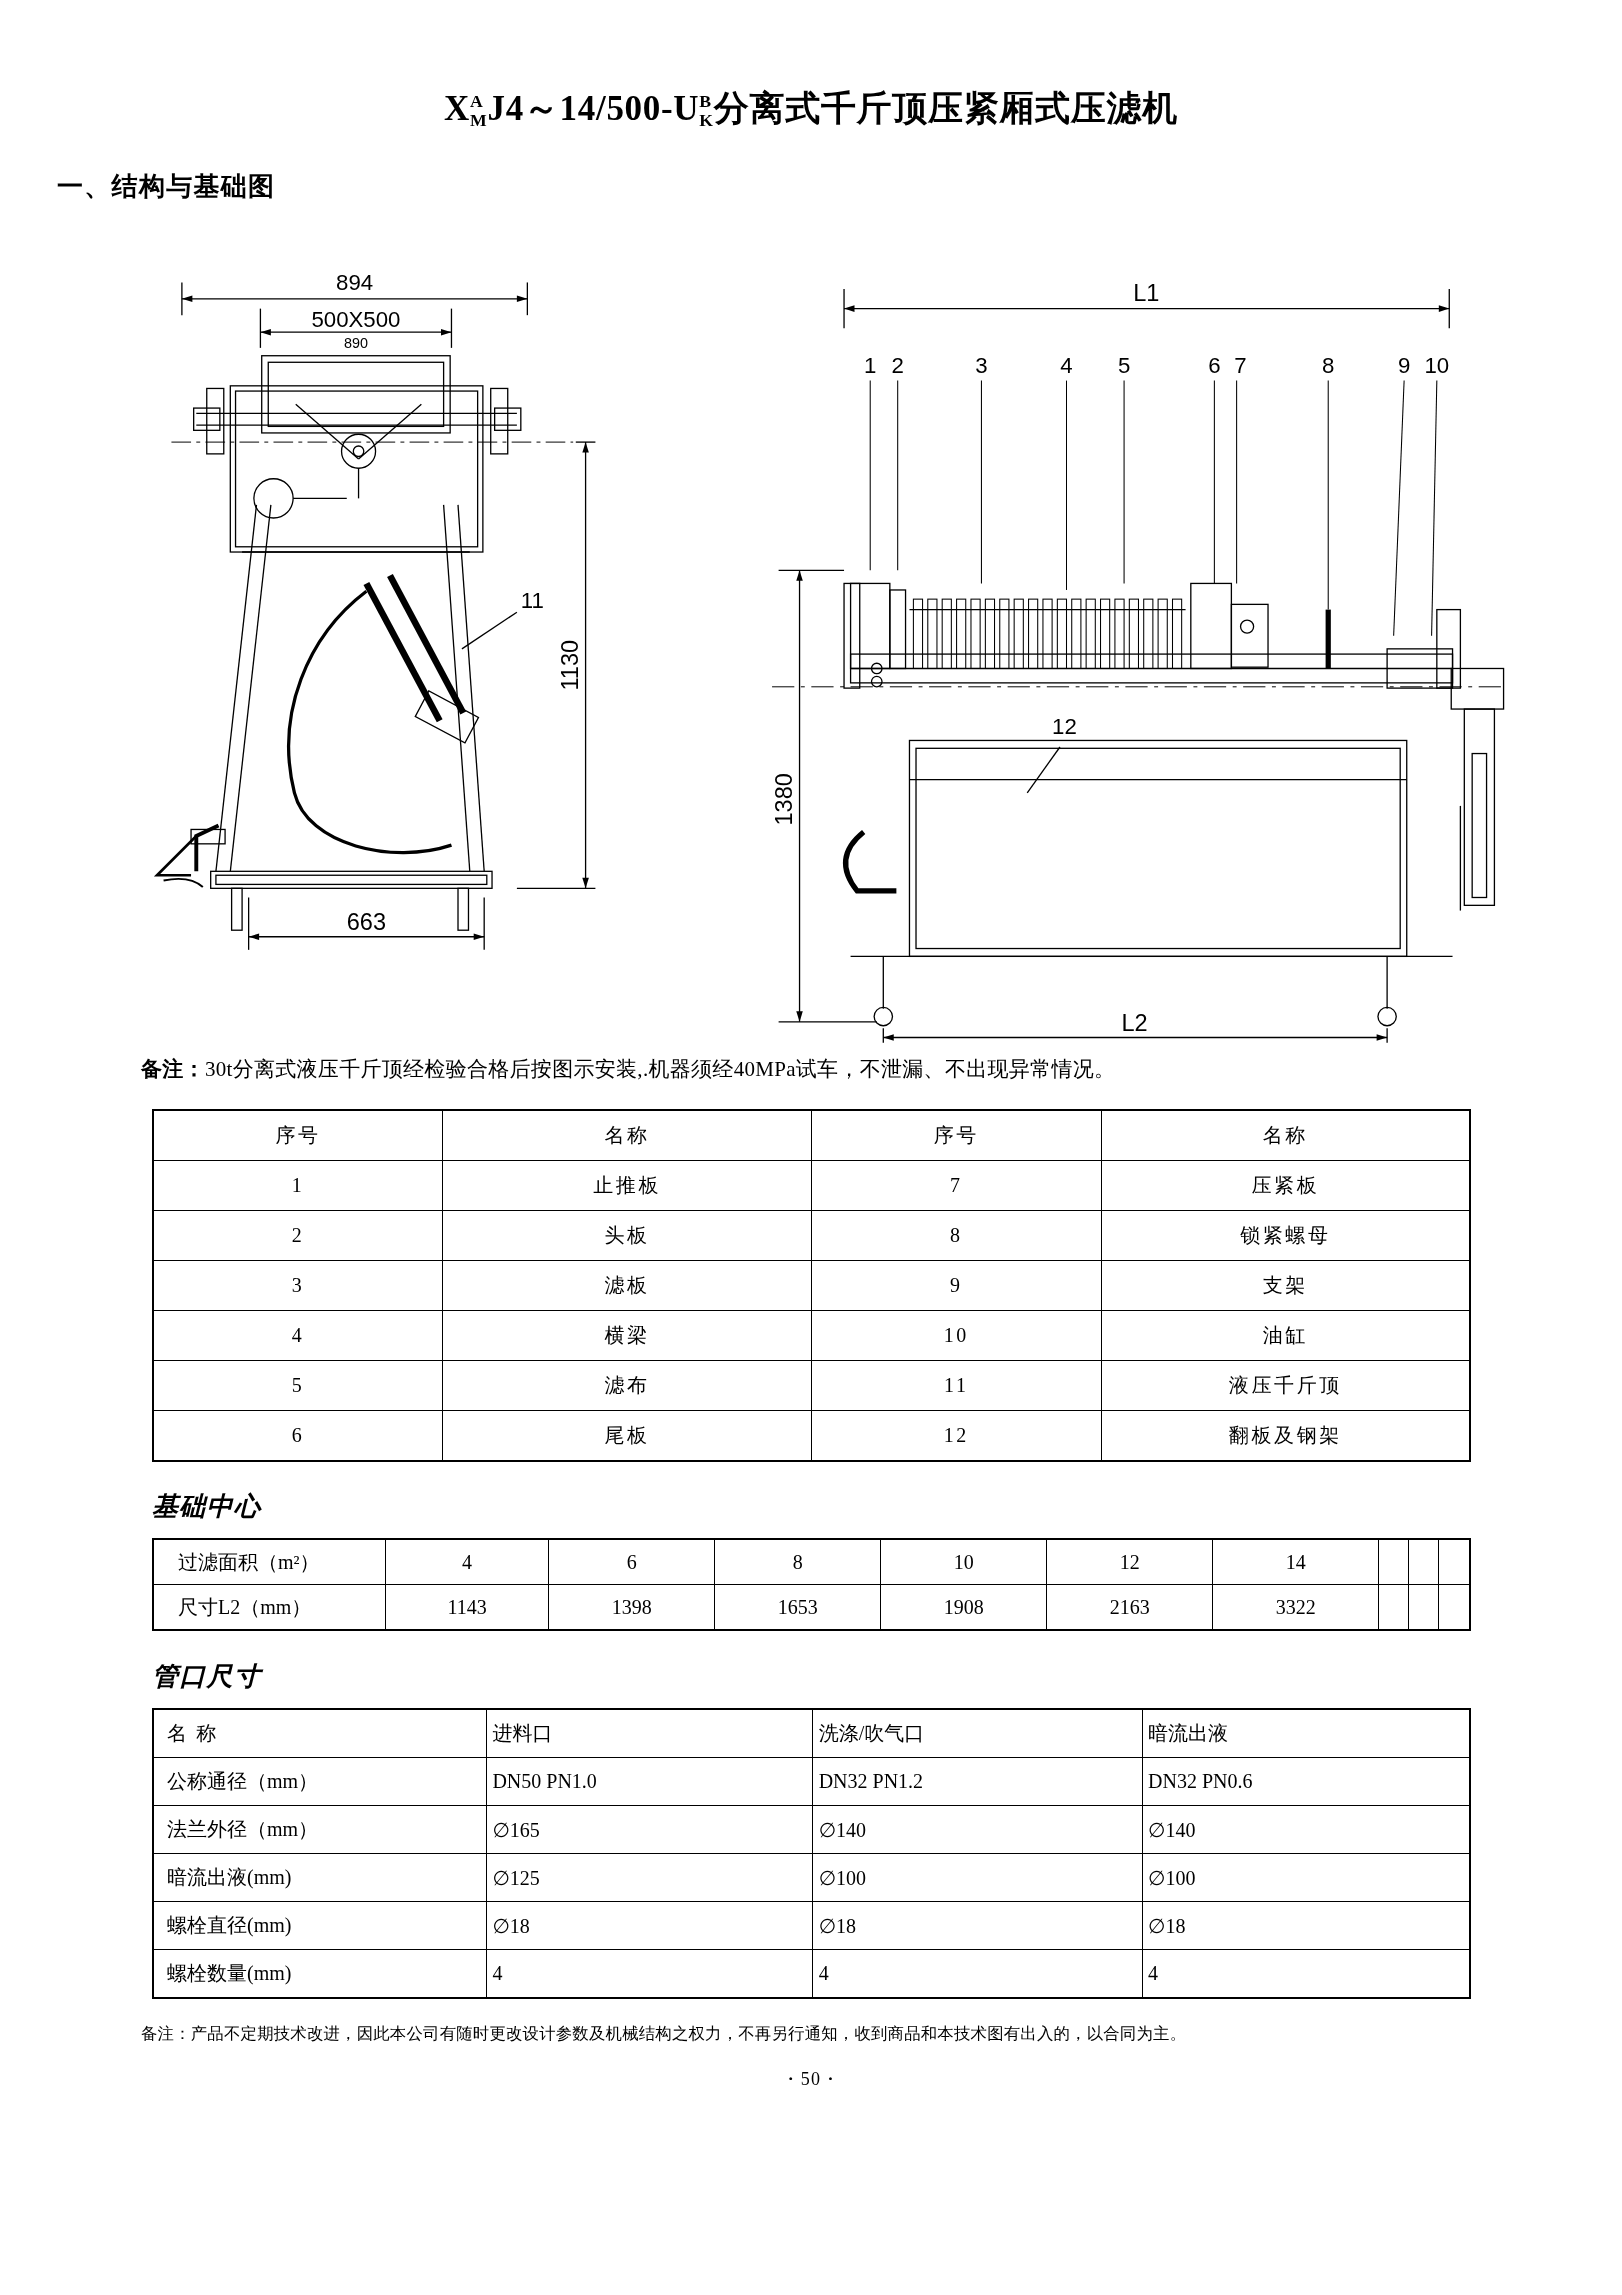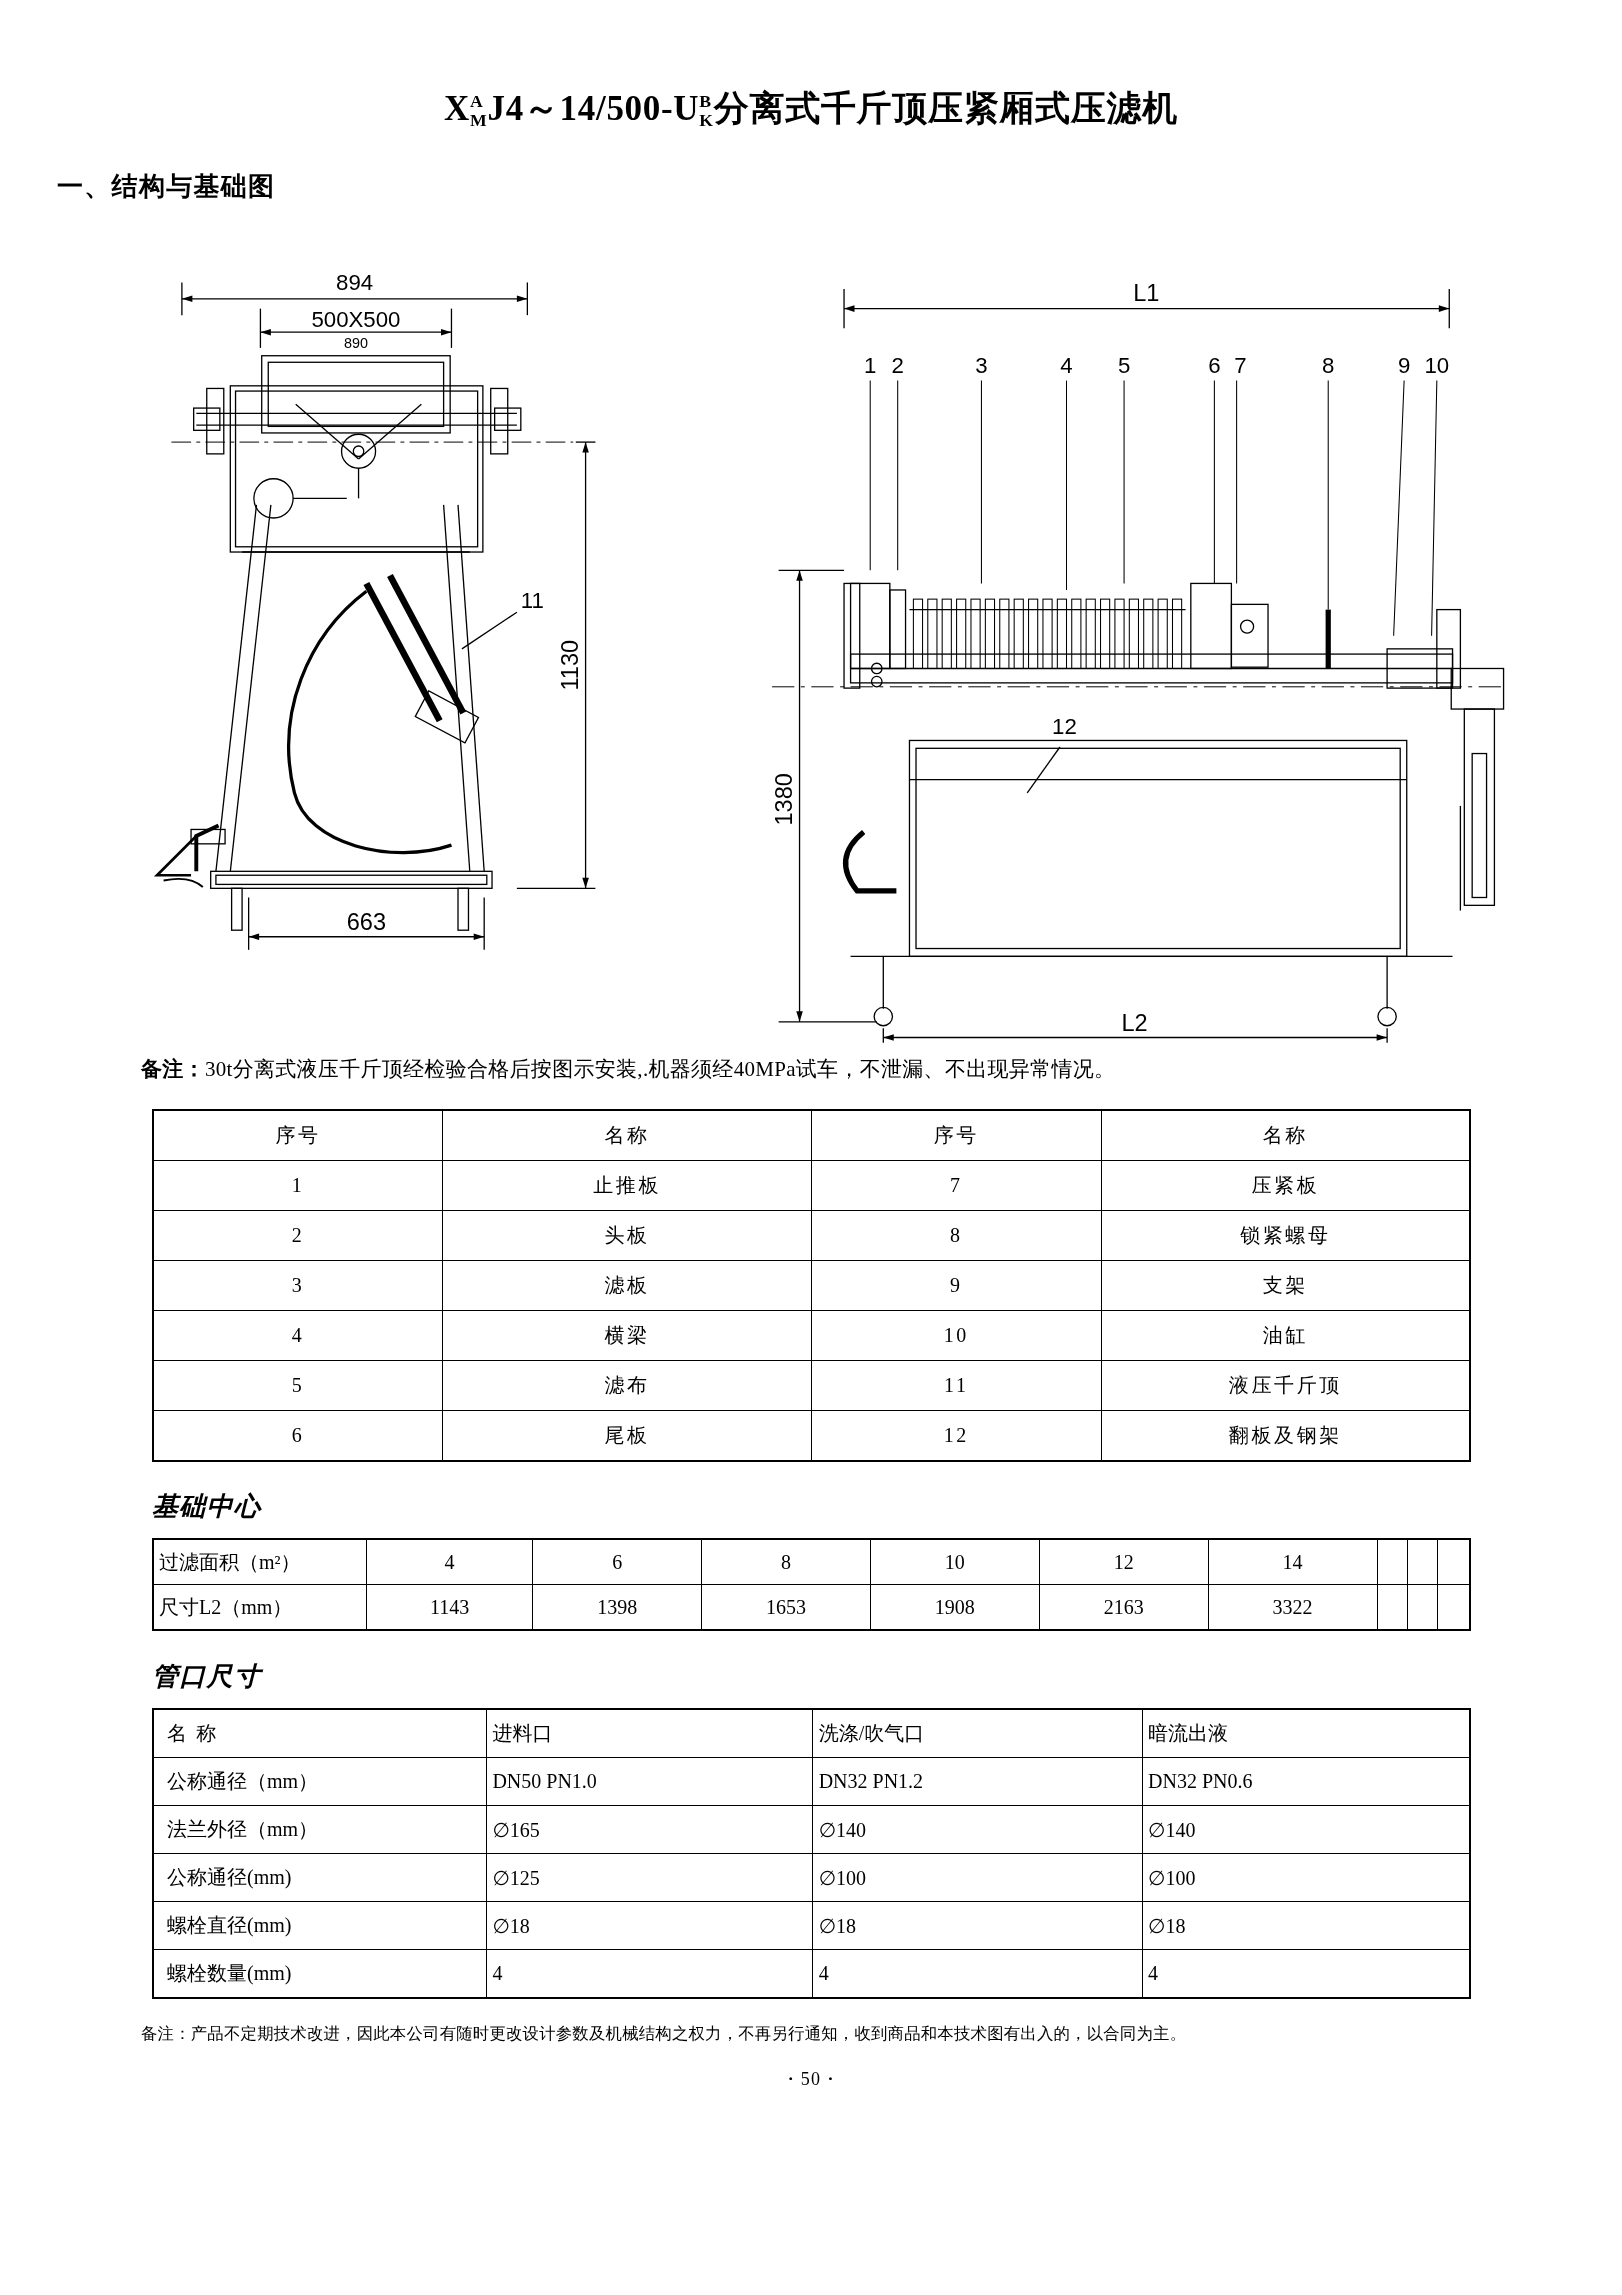--- a/index.html
+++ b/index.html
@@ -104,21 +104,21 @@
   }
   .tbl-base td {
     border: 0.7px solid #000;
     text-align: center;
     height: 44px;
     padding: 0 3.9px;
     font-size: 20px;
   }
   .tbl-base td.lbl {
     text-align: left;
-    padding-left: 5px;
+    padding-left: 24px;
     width: 203px;
   }
 
   .tbl-pipe {
     margin: 14.4px 0 0 152px;
     width: 1319px;
     border: 2px solid #000;
   }
   .tbl-pipe td {
     border: 0.7px solid #000;
@@ -452,21 +452,21 @@
         <td>DN32  PN1.2</td>
         <td>DN32 PN0.6</td>
       </tr>
       <tr>
         <td class="lbl">法兰外径（mm）</td>
         <td>∅165</td>
         <td>∅140</td>
         <td>∅140</td>
       </tr>
       <tr>
-        <td class="lbl">公称通径(mm)</td>
+        <td class="lbl">暗流出液(mm)</td>
         <td>∅125</td>
         <td>∅100</td>
         <td>∅100</td>
       </tr>
       <tr>
         <td class="lbl">螺栓直径(mm)</td>
         <td>∅18</td>
         <td>∅18</td>
         <td>∅18</td>
       </tr>

